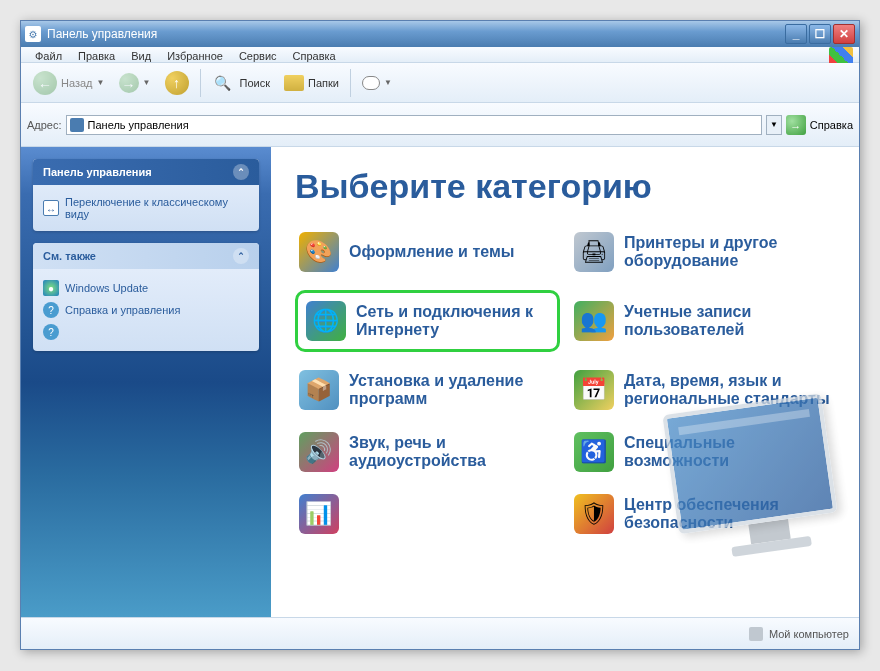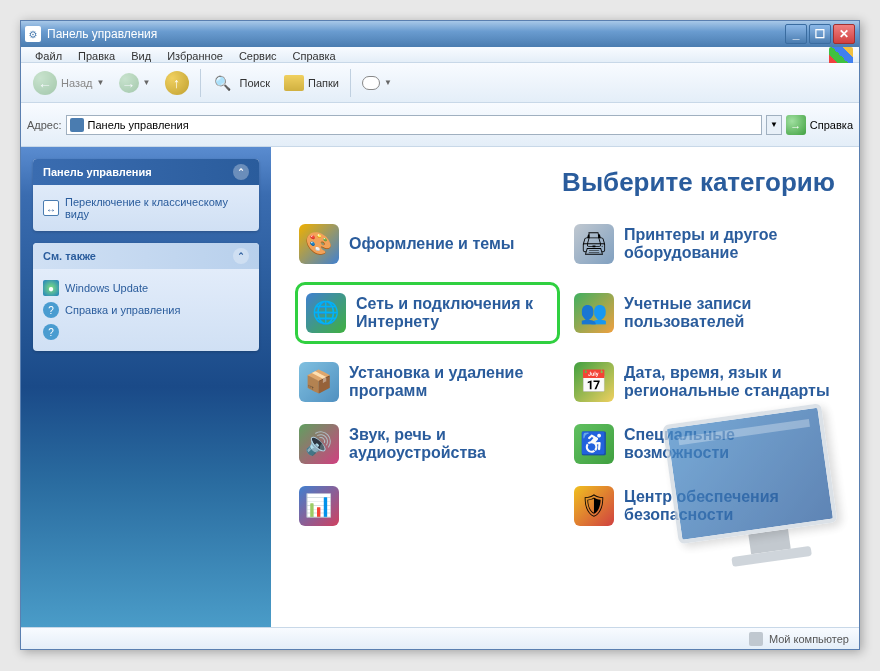--- a/index.html
+++ b/index.html
@@ -37,32 +37,32 @@
   .addressbar .go-btn { width: 20px; height: 20px; background: radial-gradient(circle at 30% 30%, #a0e0a0, #40a040); border-radius: 3px; color: #fff; display: flex; align-items: center; justify-content: center; cursor: pointer; }
   .main { flex: 1; display: flex; overflow: hidden; }
   .sidebar { width: 250px; background: linear-gradient(to bottom, #5a8cd0 0%, #3a6cb0 10%, #2a5c9c 30%, #1a4a88 50%, #2a6ca0 70%, #4a9cc8 100%); padding: 12px; display: flex; flex-direction: column; gap: 12px; }
   .side-panel { background: linear-gradient(to bottom, #e8f0fc, #d0e0f4); border-radius: 4px; overflow: hidden; box-shadow: 0 1px 3px rgba(0,0,0,0.2); }
   .side-panel .sp-header { background: linear-gradient(to right, #3a6cb0, #2a5c9c); color: #fff; padding: 5px 10px; font-weight: bold; font-size: 11px; display: flex; align-items: center; justify-content: space-between; }
   .side-panel .sp-header.light { background: linear-gradient(to right, #d0e0f4, #b8d0ec); color: #2a5c9c; }
   .side-panel .sp-body { padding: 8px 10px; }
   .side-link { display: flex; align-items: center; gap: 6px; padding: 3px 0; color: #2a5c9c; cursor: pointer; }
   .side-link .sl-icon { width: 16px; height: 16px; border-radius: 2px; flex-shrink: 0; display: inline-flex; align-items: center; justify-content: center; font-size: 10px; }
   .content { flex: 1; background: #fff; padding: 20px 24px; overflow: hidden; position: relative; }
-  .content h1 { color: #2a5c9c; font-size: 26px; font-weight: bold; margin-bottom: 22px; font-family: "Franklin Gothic Medium", Tahoma, sans-serif; text-align: right; }
+  .content h1 { color: #2a5c9c; font-size: 34px; font-weight: bold; margin-bottom: 22px; font-family: "Franklin Gothic Medium", Tahoma, sans-serif; }
   .categories { display: grid; grid-template-columns: 1fr 1fr; gap: 14px 10px; }
   .cat { display: flex; align-items: center; gap: 10px; cursor: pointer; padding: 4px; border-radius: 6px; }
   .cat.highlighted { border: 3px solid #30d040; border-radius: 10px; padding: 8px; }
   .cat .cat-icon { width: 40px; height: 40px; flex-shrink: 0; border-radius: 6px; display: flex; align-items: center; justify-content: center; font-size: 22px; }
   .cat .cat-label { color: #2a5c9c; font-size: 16px; font-weight: bold; }
   .monitor-deco { position: absolute; right: 5px; bottom: 35px; width: 180px; height: 180px; transform: rotate(-8deg); opacity: 0.75; pointer-events: none; }
   .monitor-deco .screen { width: 160px; height: 120px; background: linear-gradient(135deg, #4a8cc8, #2a5c9c); border: 4px solid #d0d8e0; border-radius: 6px; box-shadow: 4px 4px 10px rgba(0,0,0,0.2); position: relative; }
   .monitor-deco .screen::before { content: ""; position: absolute; top: 10px; left: 10px; right: 10px; height: 8px; background: rgba(255,255,255,0.3); }
   .monitor-deco .stand { width: 40px; height: 20px; background: #b0b8c0; margin: 0 auto; }
   .monitor-deco .base { width: 80px; height: 10px; background: #c0c8d0; margin: 0 auto; border-radius: 3px; }
-  .statusbar { height: 22px; background: linear-gradient(to bottom, #f8fbff, #e4eef8); border-top: 1px solid #c8d8e8; display: flex; align-items: center; justify-content: flex-end; padding: 0 10px; gap: 6px; color: #555; }
+  .statusbar { height: 32px; background: linear-gradient(to bottom, #f8fbff, #e4eef8); border-top: 1px solid #c8d8e8; display: flex; align-items: center; justify-content: flex-end; padding: 0 10px; gap: 6px; color: #555; }
   .statusbar .sb-icon { width: 14px; height: 14px; background: #c0c8d0; border-radius: 2px; }
   .collapse-btn { width: 16px; height: 16px; background: rgba(255,255,255,0.3); border-radius: 8px; display: inline-flex; align-items: center; justify-content: center; font-size: 9px; cursor: pointer; }
 </style>
 </head>
 <body>
 
 <div class="outer">
 <div class="window">
 
   <div class="titlebar">

